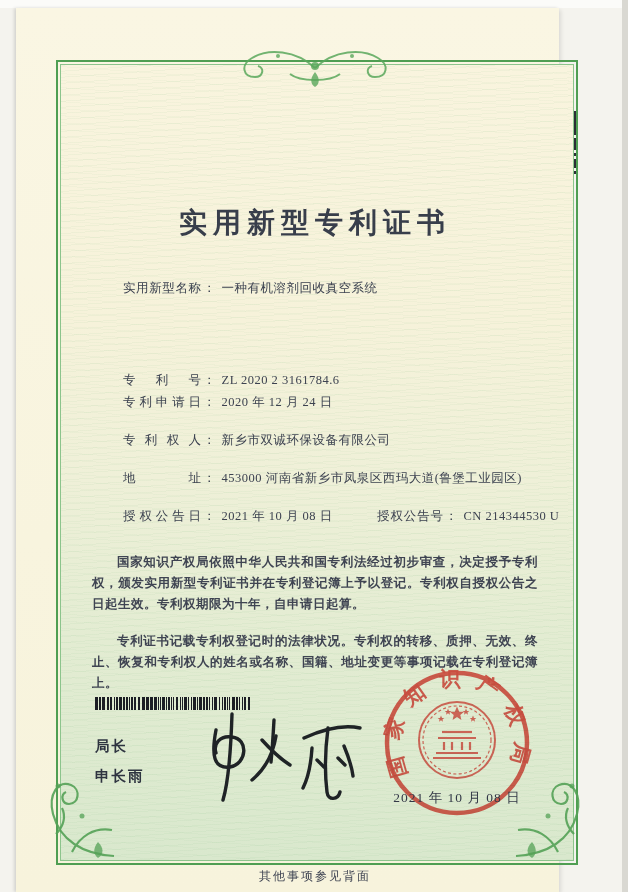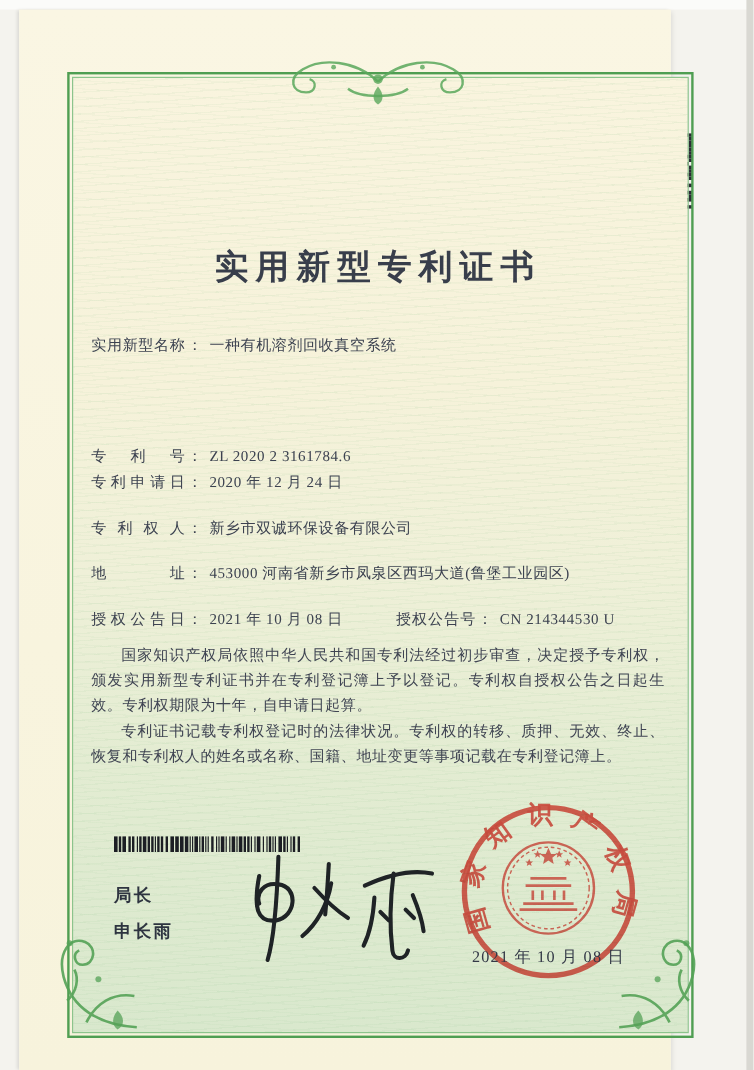--- a/index.html
+++ b/index.html
@@ -32,30 +32,30 @@
   .cert-no{
     position:absolute;left:60px;top:96px;font-size:12.5px;letter-spacing:1.5px;color:#454b5a;
   }
   .logo{position:absolute;left:239px;top:92px;width:125px;height:102px;}
   .qr{position:absolute;left:498px;top:103px;width:63px;height:63px;}
   .title{
     position:absolute;left:40px;top:196px;width:518px;text-align:center;
     font-size:28px;font-weight:700;letter-spacing:6px;color:#383e4b;
   }
   .frow{position:absolute;left:60px;width:500px;height:18px;font-size:12.5px;color:#3c4250;white-space:nowrap;}
-  .flabel{display:inline-block;width:78px;text-align:justify;text-align-last:justify;vertical-align:top;}
+  .flabel{display:inline-block;width:78px;text-align:justify;text-align-last:justify;vertical-align:top;margin-left:47px;}
   .fcolon{display:inline-block;margin:0 6px 0 2px;}
   .fvalue{letter-spacing:.5px;}
   .fpair2{position:absolute;left:254px;top:0;}
   .fpair2 .flabel{width:66px;}
   .paras{
     position:absolute;left:60px;top:528px;width:478px;
     font-size:12.5px;line-height:21px;color:#3f4452;text-align:justify;letter-spacing:.5px;
   }
-  .paras p{margin:0;text-indent:2em;}
+  .paras p{margin:16px;text-indent:2em;font-weight:bold;}
   .barcode{position:absolute;left:79px;top:689px;width:160px;height:13px;font-size:0;line-height:0;}
   .barcode span{display:inline-block;height:13px;background:#1c1e24;vertical-align:top;}
   .director-title{position:absolute;left:79px;top:729px;font-size:14.5px;font-weight:600;color:#2e3440;
     font-family:"Liberation Sans","DejaVu Sans",sans-serif;letter-spacing:2px;}
   .director-name{position:absolute;left:79px;top:759px;font-size:14.5px;font-weight:600;color:#2e3440;
     font-family:"Liberation Sans","DejaVu Sans",sans-serif;letter-spacing:2px;}
   .signature{position:absolute;left:170px;top:698px;width:190px;height:104px;mix-blend-mode:multiply;}
   .seal{position:absolute;left:366px;top:660px;width:150px;height:150px;mix-blend-mode:multiply;opacity:.93;}
   .seal-date{
     position:absolute;left:360px;top:781px;width:162px;text-align:center;
@@ -447,14 +447,15 @@
         <path d="M60,64 L90,64"></path>
         <path d="M56,70 L94,70"></path>
         <path d="M62,74 L62,82 M70,74 L70,82 M80,74 L80,82 M88,74 L88,82"></path>
         <path d="M54,85 L96,85"></path>
         <path d="M51,90 L99,90"></path>
       </g>
     </g>
   </svg>
   <div class="seal-date">2021 年 10 月 08 日</div>
 
+  <div class="back-note">其他事项参见背面</div>
 
 </div>
 
 </body></html>

